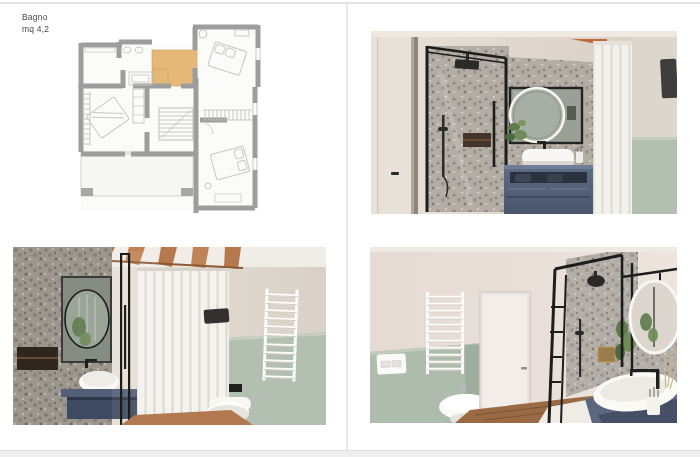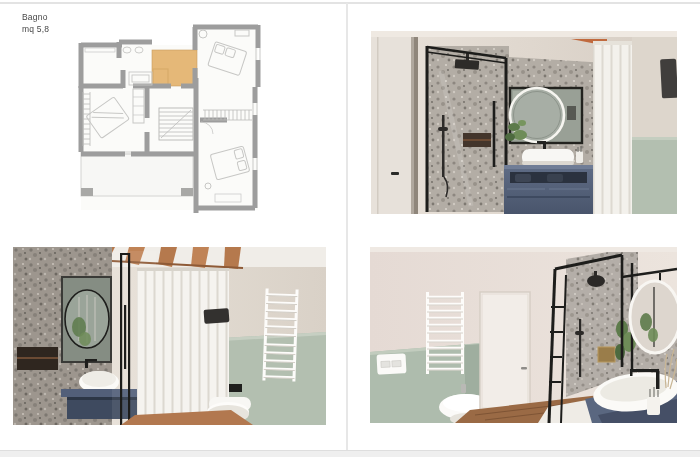--- a/index.html
+++ b/index.html
@@ -21,21 +21,21 @@
 </head>
 <body>
 
 <div class="stage">
   <div class="edge-strip-top"></div>
   <div class="page-divider"></div>
   <div class="edge-strip-bottom"></div>
 
   <div class="caption">
     <div>Bagno</div>
-    <div>mq 5,8</div>
+    <div>mq 4,2</div>
   </div>
 
   <svg class="plan" width="190" height="205" viewBox="0 0 190 205">
     <g stroke="none">
 
       <rect x="6" y="27" width="177" height="165" fill="#fbfbf9"></rect>
       <rect x="118" y="9" width="65" height="60" fill="#fbfbf9"></rect>
 
       <rect x="6" y="134" width="112" height="44" fill="#f7f7f5" stroke="#d4d4d2" stroke-width="1"></rect>
       <rect x="6" y="170" width="12" height="8" fill="#a8a8a6"></rect>

